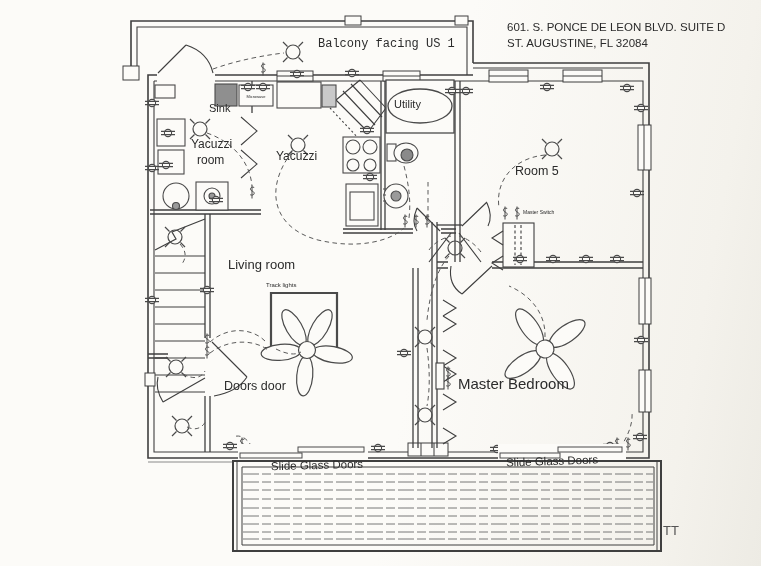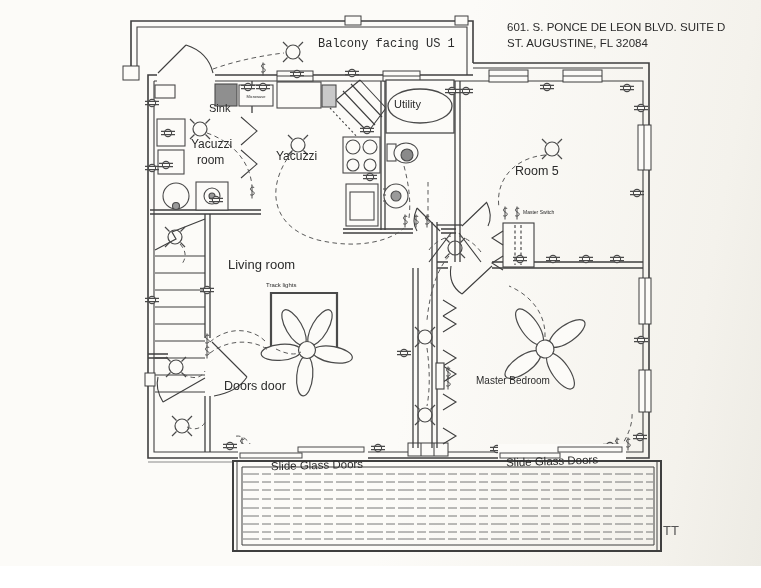--- a/index.html
+++ b/index.html
@@ -351,17 +351,17 @@
   <div class="lbl" style="left:240px;top:95px;font-size:4px;width:32px;text-align:center;">Microwave</div>
   <div class="lbl" style="left:191px;top:138px;font-size:12px;">Yacuzzi</div>
   <div class="lbl" style="left:197px;top:154px;font-size:12px;">room</div>
   <div class="lbl" style="left:276px;top:150px;font-size:12px;">Yacuzzi</div>
   <div class="lbl" style="left:394px;top:99px;font-size:11px;">Utility</div>
   <div class="lbl" style="left:515px;top:165px;font-size:12.5px;">Room 5</div>
   <div class="lbl" style="left:523px;top:210px;font-size:5px;">Master Switch</div>
   <div class="lbl" style="left:228px;top:258px;font-size:13px;">Living room</div>
   <div class="lbl" style="left:266px;top:282px;font-size:6px;">Track lights</div>
   <div class="lbl" style="left:224px;top:380px;font-size:12.5px;">Doors door</div>
-  <div class="lbl" style="left:476px;top:376px;font-size:10px;">Master Bedroom</div>
+  <div class="lbl" style="left:458px;top:376px;font-size:15px;">Master Bedroom</div>
   <div class="lbl" style="left:271px;top:459px;font-size:11.5px;transform:rotate(-1.5deg);">Slide Glass Doors</div>
   <div class="lbl" style="left:506px;top:455px;font-size:11.5px;transform:rotate(-2deg);">Slide Glass Doors</div>
   <div class="lbl" style="left:663px;top:524px;font-size:13px;color:#555;">TT</div>
 </div>
 
 </body></html>

